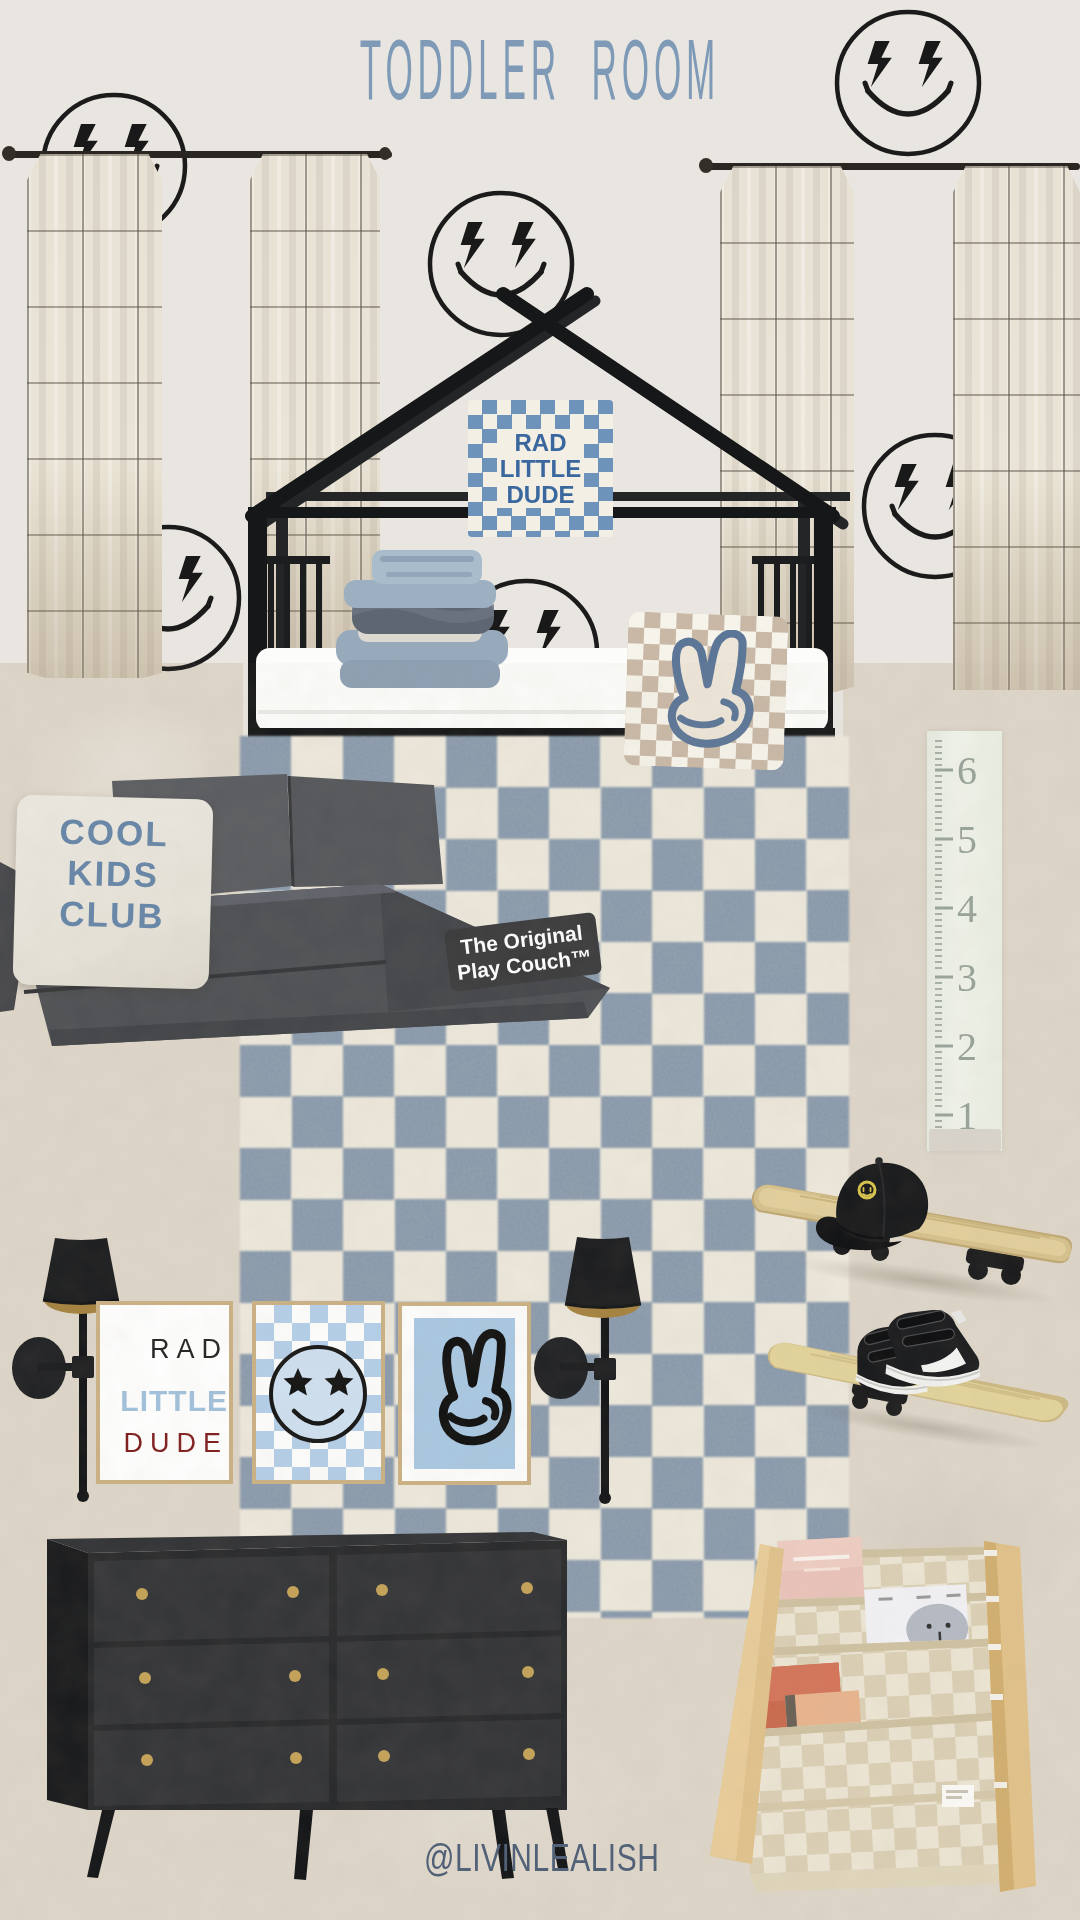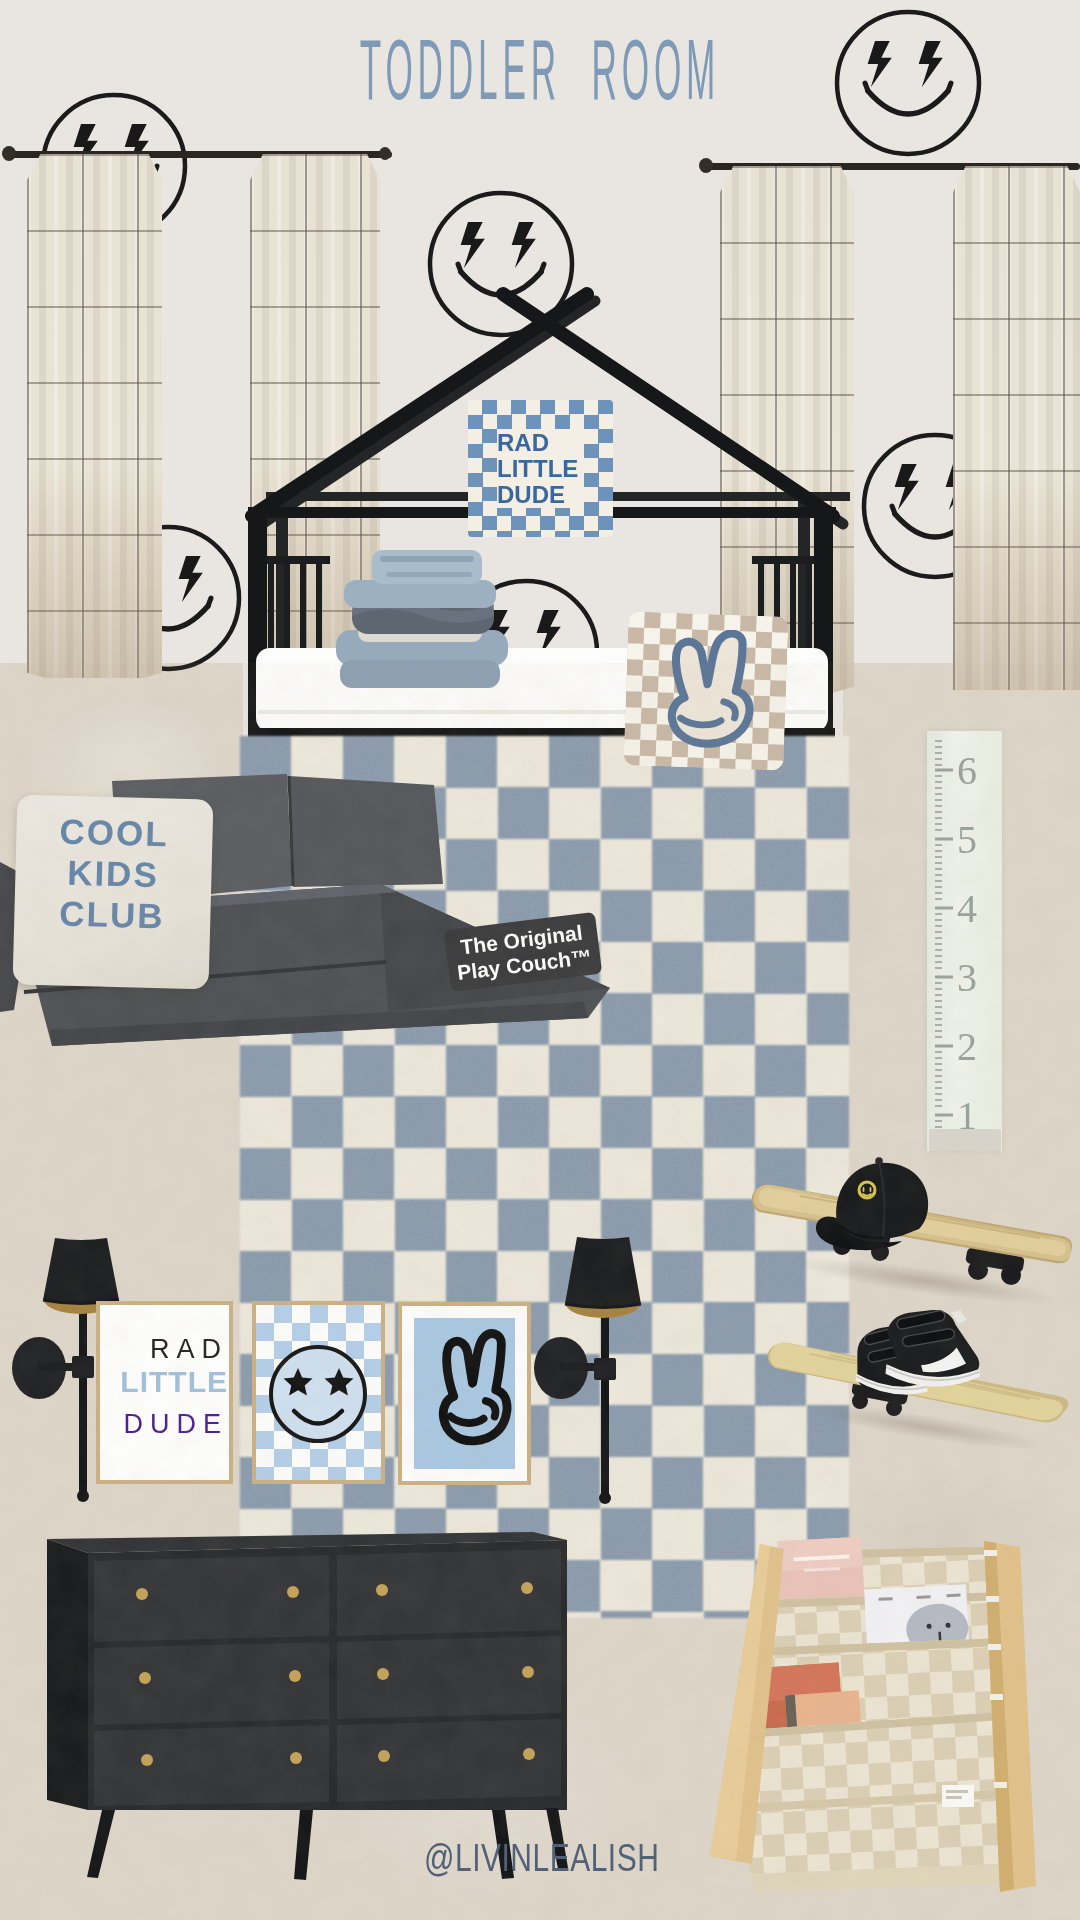--- a/index.html
+++ b/index.html
@@ -137,21 +137,21 @@
   <rect x="256" y="648" width="572" height="84" rx="14" fill="#fcfcfa"></rect>
   <rect x="258" y="710" width="568" height="4" fill="#e7e7e1" opacity=".9"></rect>
 
   <rect x="250" y="728" width="585" height="13" fill="#141516"></rect>
 
   <rect x="258" y="740" width="13" height="22" fill="#141516"></rect>
   <rect x="812" y="740" width="13" height="22" fill="#141516"></rect>
 </svg>
 
 <div class="abs" style="left:468px;top:400px;width:145px;height:137px;background:conic-gradient(#6e93ba 25%, #f3efe4 0 50%, #6e93ba 0 75%, #f3efe4 0); background-size:29px 29px;border-radius:4px;"></div>
-<div class="abs" style="left:497px;top:429px;width:87px;height:79px;background:#f3efe4;color:#3a679e;font-weight:bold;font-size:24px;line-height:26px;letter-spacing:0;">
+<div class="abs" style="left:497px;top:429px;width:87px;height:79px;background:#f3efe4;color:#3a679e;font-weight:bold;font-size:24px;line-height:26px;text-align:center;letter-spacing:0;">
       <div style="margin-top:1px;">RAD LITTLE DUDE</div>
     </div>
 
 <svg class="abs" style="left:328px;top:542px;" width="185" height="150" viewBox="0 0 185 150">
   <rect x="8" y="88" width="172" height="36" rx="15" fill="#97aabc"></rect>
   <rect x="12" y="118" width="160" height="28" rx="12" fill="#8da0b2"></rect>
   <rect x="30" y="80" width="124" height="20" rx="9" fill="#dbd9d0"></rect>
   <rect x="24" y="56" width="142" height="36" rx="16" fill="#5e6672"></rect>
   <path d="M24,74 q35,-14 71,0 q36,14 71,0 l0,-12 q-35,14 -71,0 q-36,-14 -71,0 Z" fill="#6d7683" opacity=".8"></path>
   <rect x="16" y="38" width="152" height="28" rx="12" fill="#9cb0c1"></rect>
@@ -349,22 +349,22 @@
   <circle cx="83" cy="266" r="6" fill="#141517"></circle>
   <rect x="72" y="126" width="22" height="22" rx="2" fill="#1d1e20"></rect>
   <path d="M55,8 Q81,12 107,8 L119,70 Q81,77 43,70 Z" fill="#1b1c1e"></path>
   <path d="M43,70 Q81,77 119,70 Q113,83 81,84 Q49,83 43,70 Z" fill="#a5823f"></path>
   <path d="M43,70 Q81,77 119,70" fill="none" stroke="#131416" stroke-width="3"></path>
 </svg>
 
 <div class="abs" style="left:96px;top:1301px;width:137px;height:183px;background:#fff;border:4px solid #cbb184;box-sizing:border-box;"></div>
 <div class="abs" style="left:101px;top:1306px;width:127px;text-align:right;">
   <div style="margin-top:28px;color:#242424;font-size:27px;letter-spacing:7px;">RAD</div>
-  <div style="margin-top:0;color:#a2c1dc;font-weight:bold;font-size:30px;letter-spacing:1px;">LITTLE</div>
-  <div style="margin-top:10px;color:#4c1d95;font-size:27px;letter-spacing:7px;">DUDE</div>
+  <div style="margin-top:19px;color:#a2c1dc;font-weight:bold;font-size:30px;letter-spacing:1px;">LITTLE</div>
+  <div style="margin-top:10px;color:#7f1d1d;font-size:27px;letter-spacing:7px;">DUDE</div>
 </div>
 
 <div class="abs" style="left:252px;top:1301px;width:133px;height:183px;border:4px solid #cbb184;box-sizing:border-box;background:conic-gradient(#b4cfe9 25%, #fdfdfc 0 50%, #b4cfe9 0 75%, #fdfdfc 0);background-size:36px 36px;"></div>
 <svg class="abs" style="left:259px;top:1308px;" width="119" height="169" viewBox="0 0 119 169">
   <circle cx="59" cy="86" r="47" fill="#cfe0f0" stroke="#161616" stroke-width="4"></circle>
   <path d="M39,60 l4.2,9.4 10.3,1.1 -7.8,6.9 2.2,10.1 -8.9,-5.2 -8.9,5.2 2.2,-10.1 -7.8,-6.9 10.3,-1.1 Z" fill="#131313"></path>
   <path d="M80,60 l4.2,9.4 10.3,1.1 -7.8,6.9 2.2,10.1 -8.9,-5.2 -8.9,5.2 2.2,-10.1 -7.8,-6.9 10.3,-1.1 Z" fill="#131313"></path>
   <path d="M35,103 Q59,128 83,103" fill="none" stroke="#131313" stroke-width="4.5" stroke-linecap="round"></path>
 </svg>
 

